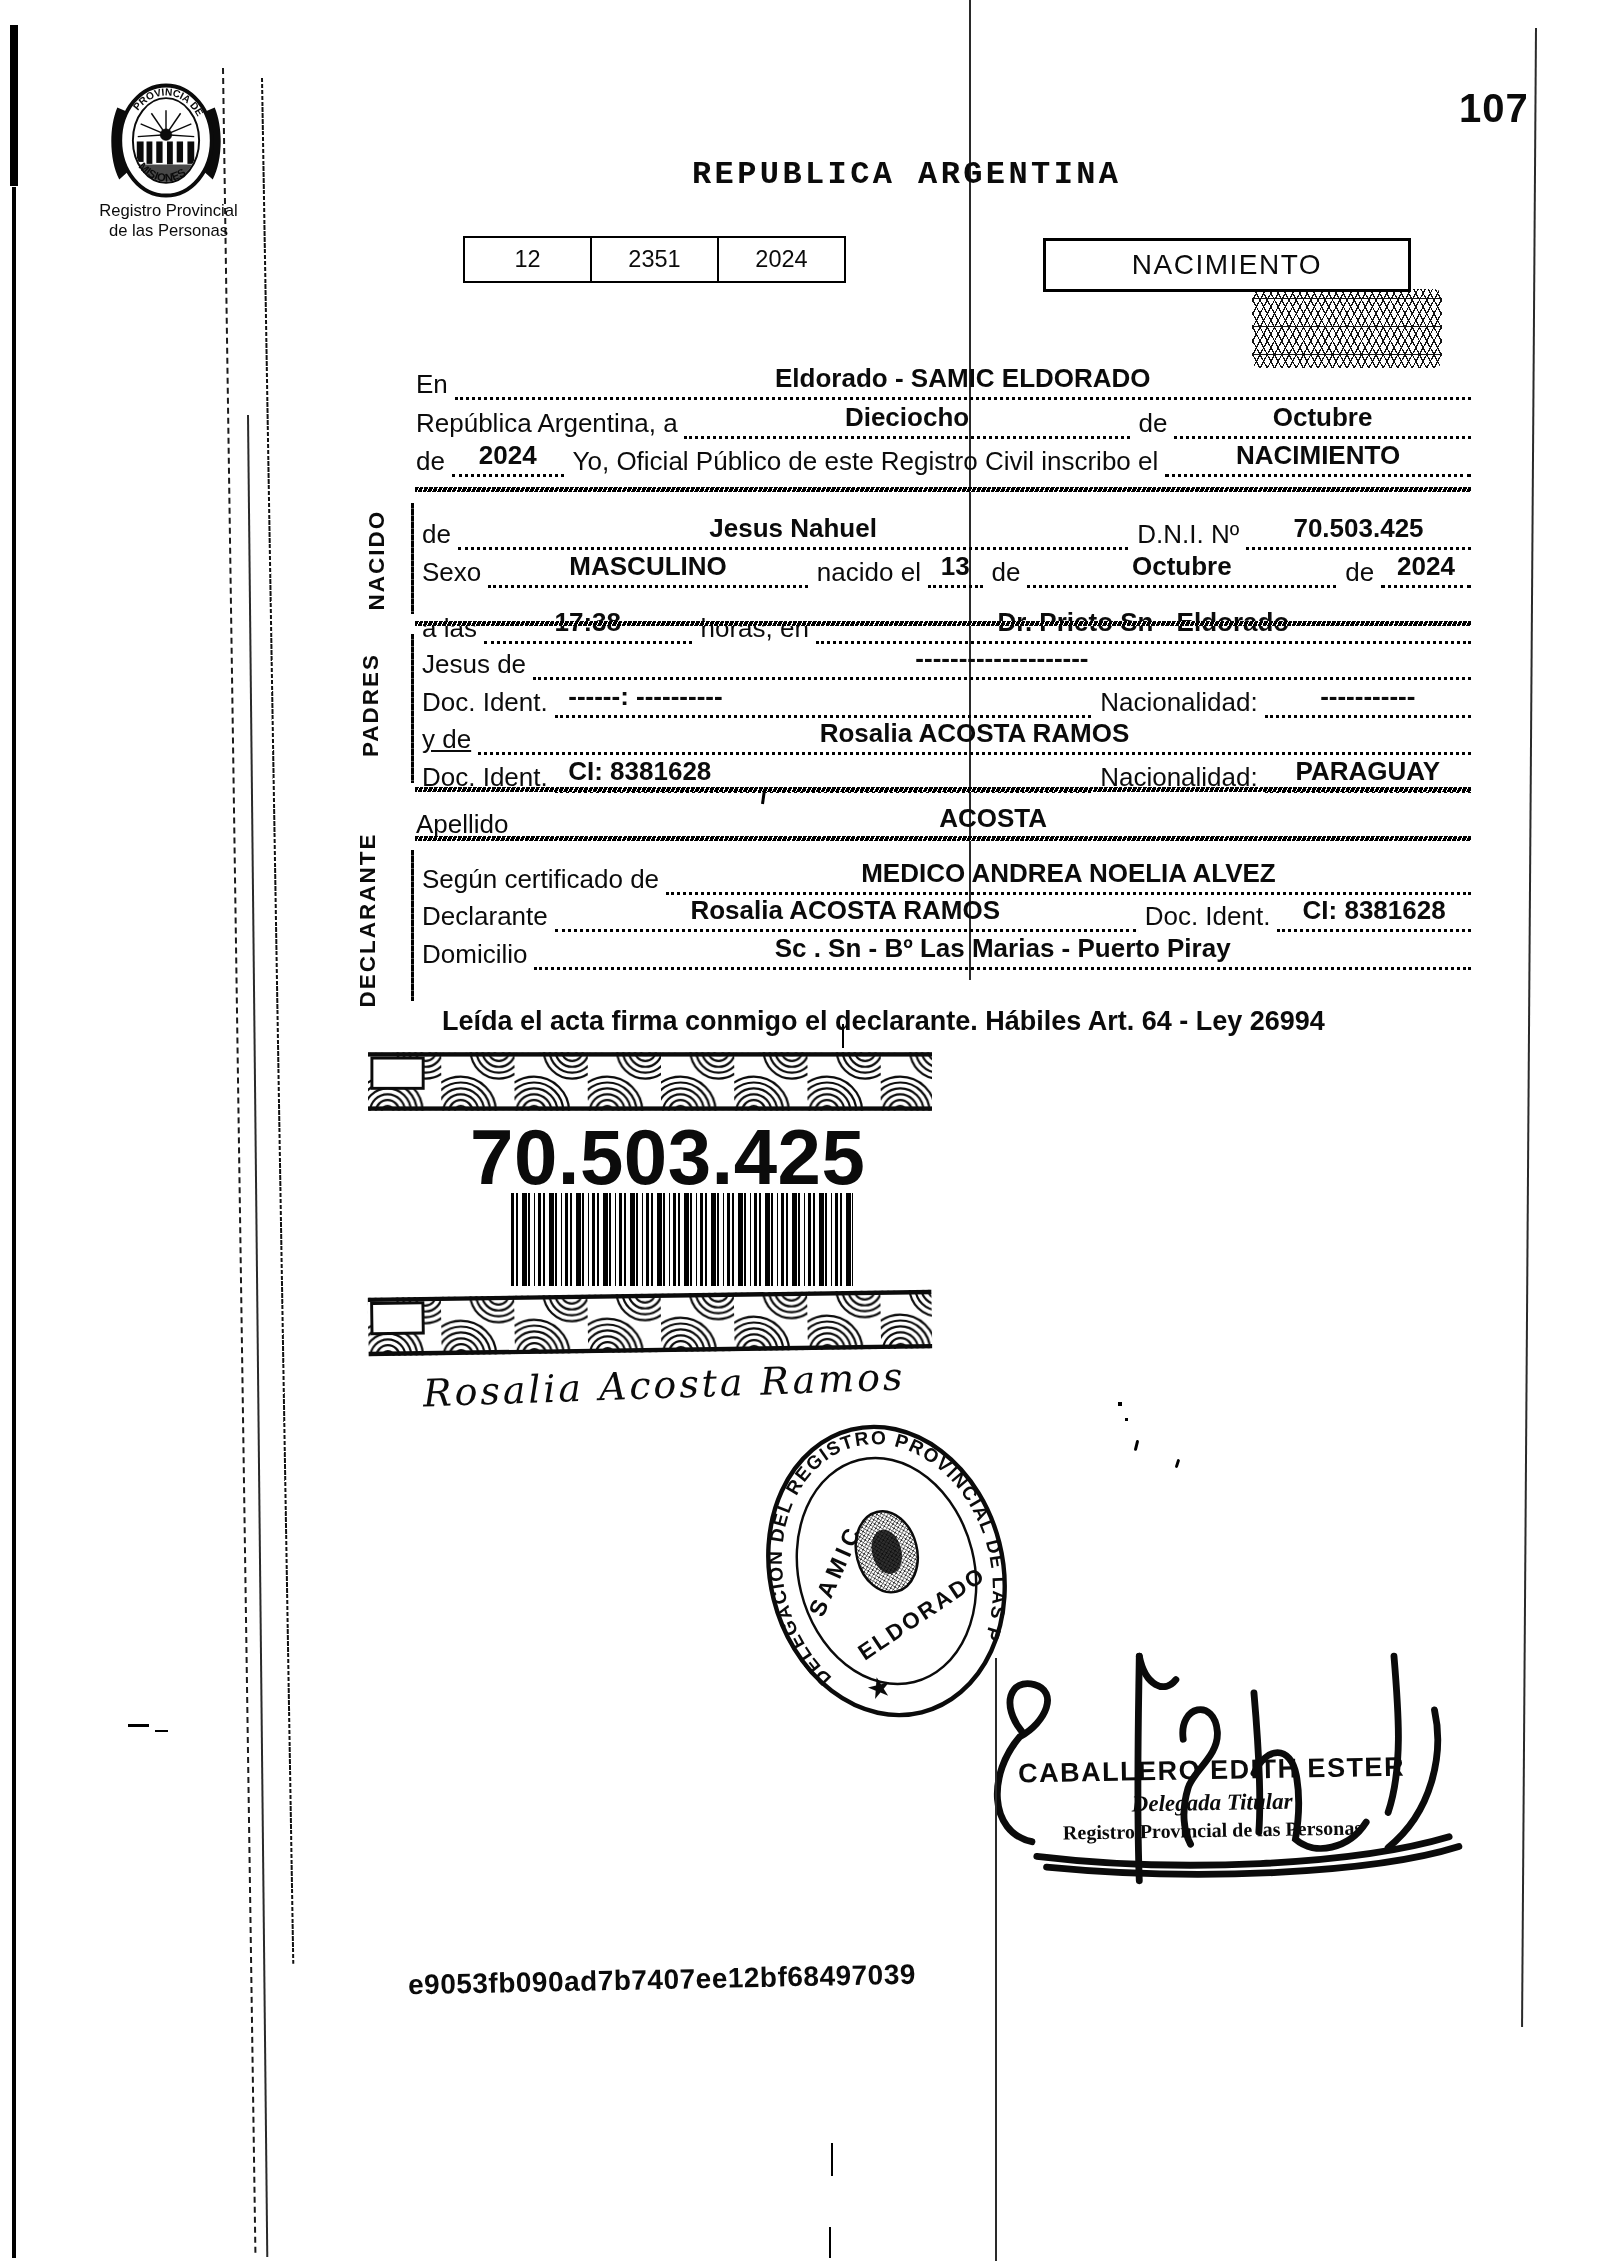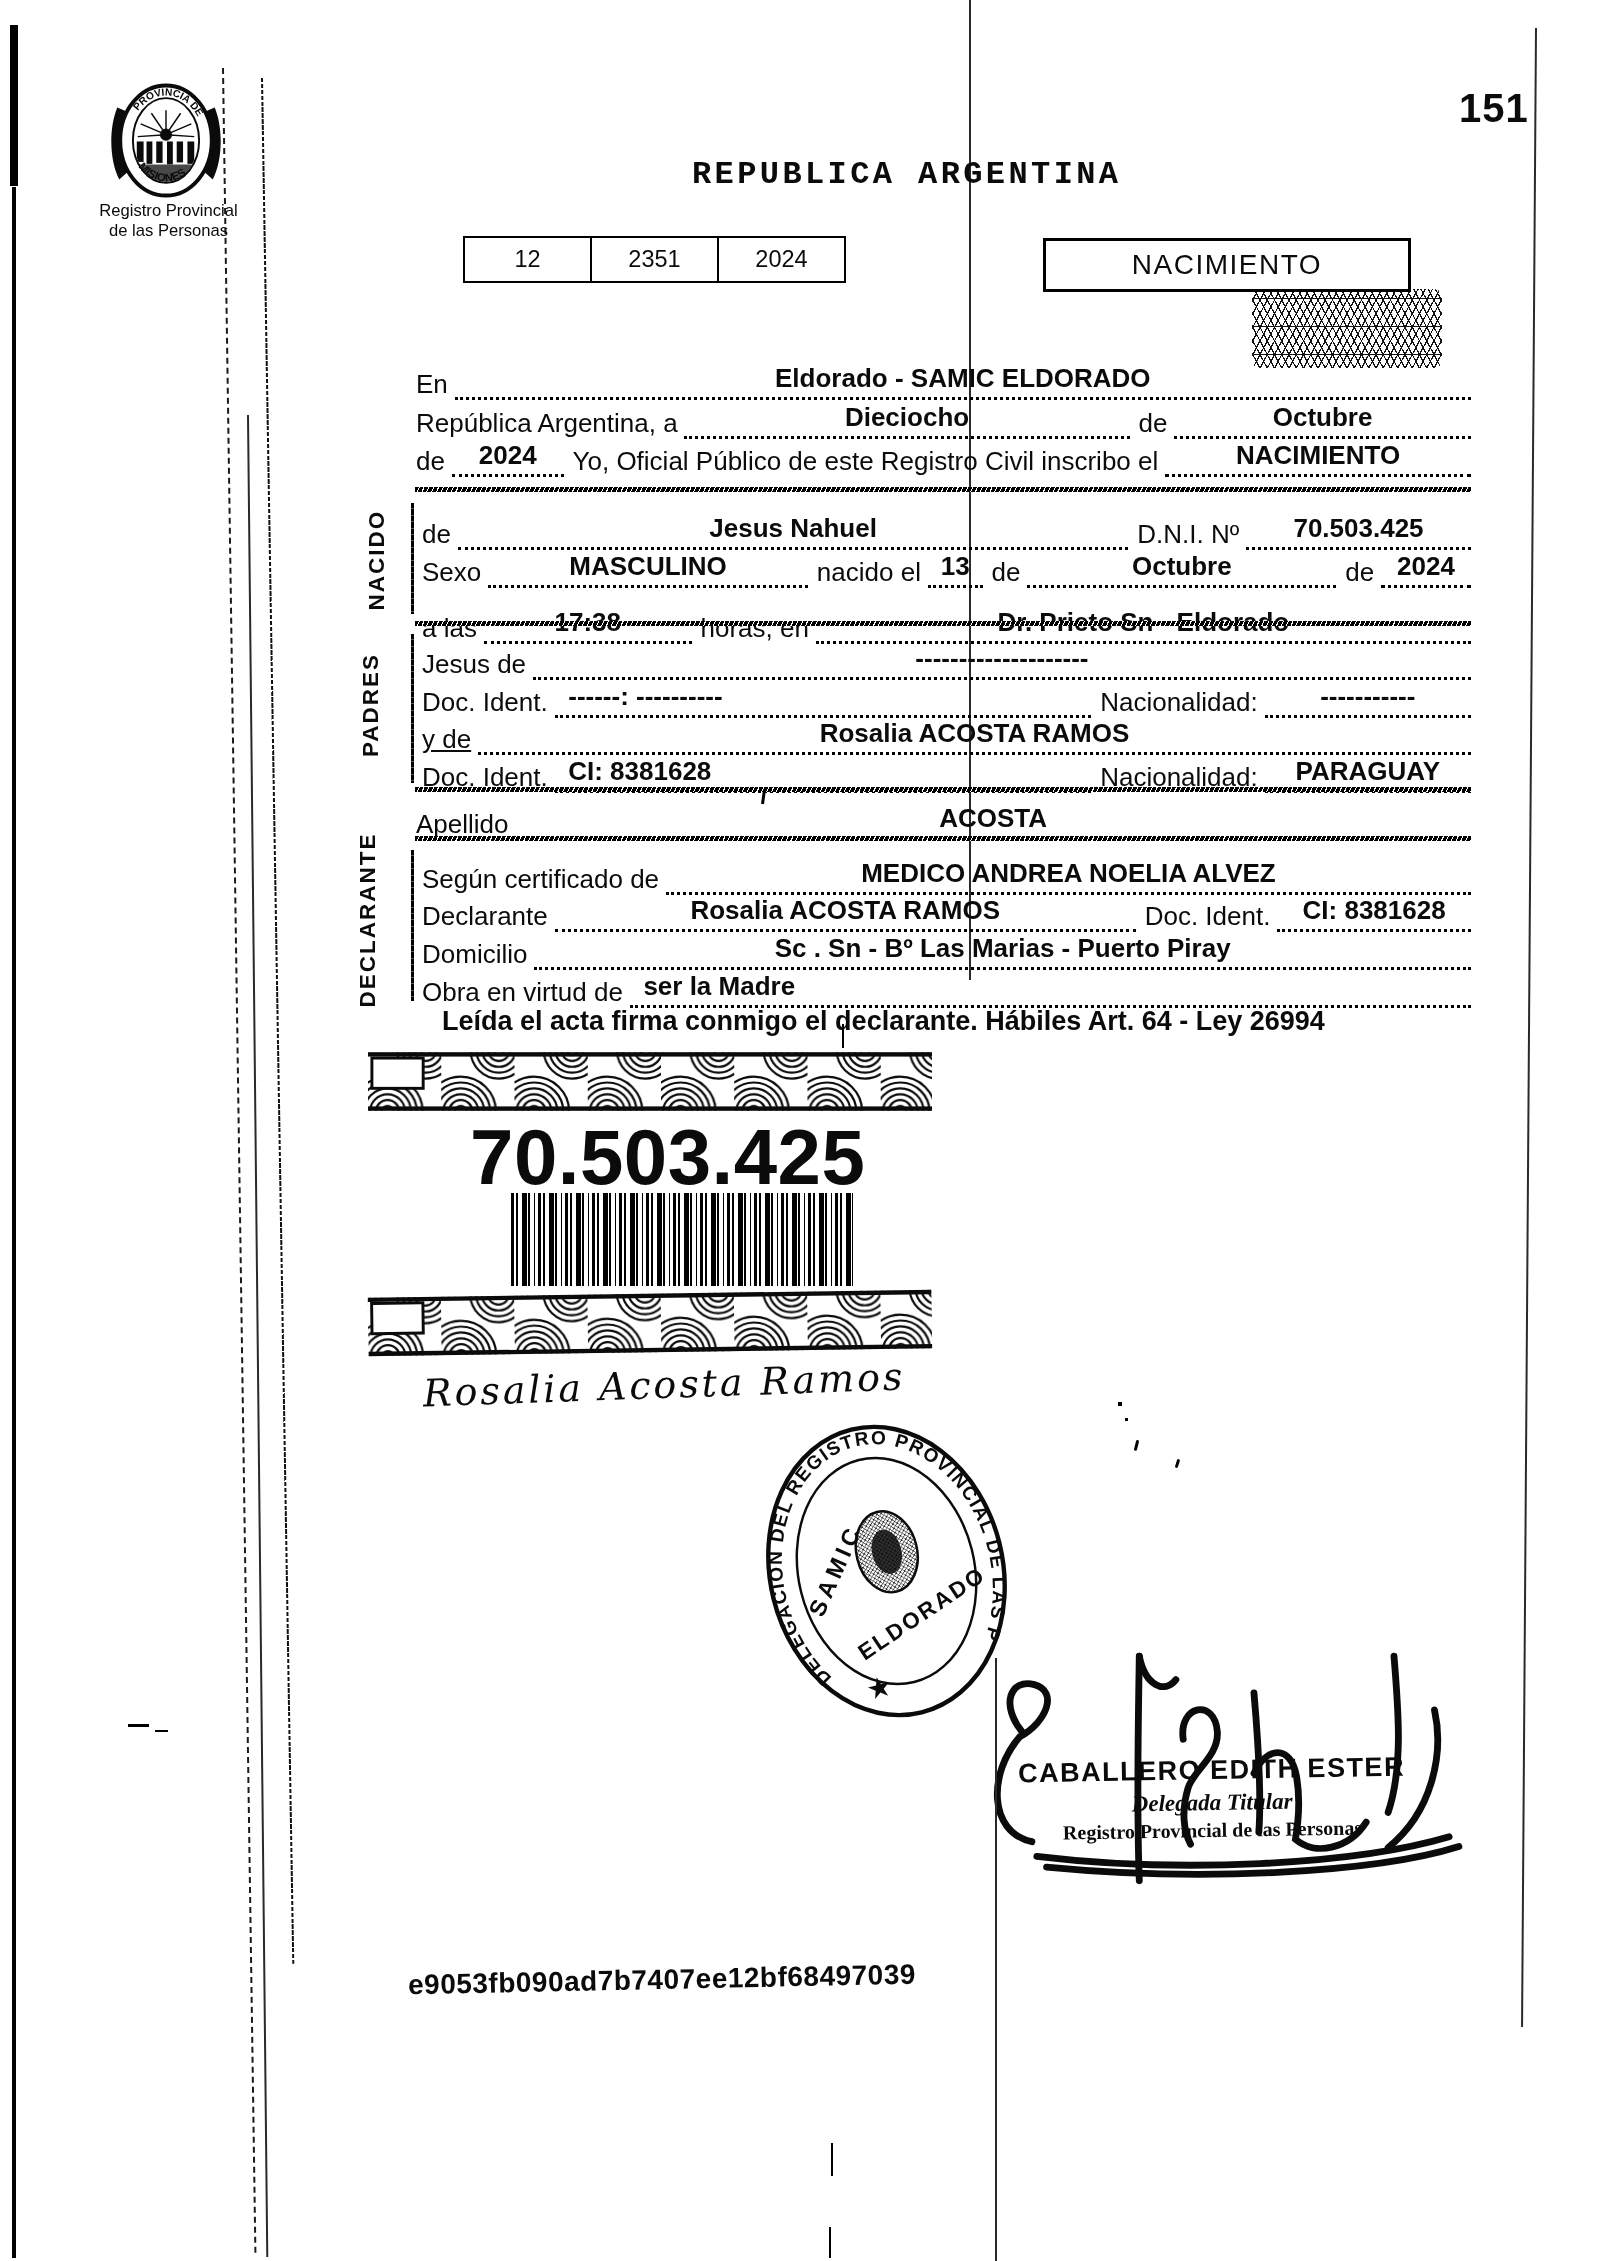--- a/index.html
+++ b/index.html
@@ -74,21 +74,21 @@
   <div class="fold-solid" style="left:247px;top:415px;width:1.5px;height:1842px;transform:rotate(-0.6deg);"></div>
   <div class="fold-zig" style="left:261px;top:78px;height:1886px;transform:rotate(-0.95deg);"></div>
 
   <div class="fold-solid" style="left:969px;top:0;width:1.5px;height:980px;"></div>
   <div class="tick" style="left:842px;top:1024px;width:2px;height:24.4px;"></div>
   <div class="tick" style="left:831px;top:2143px;width:2px;height:33px;"></div>
   <div class="tick" style="left:829px;top:2227px;width:2px;height:31px;"></div>
 
   <div class="fold-solid" style="left:1535px;top:28px;width:1.5px;height:1999px;transform:rotate(0.4deg);"></div>
 
-  <div class="page-number" style="left:1459px;top:86px;">151</div>
+  <div class="page-number" style="left:1459px;top:86px;">107</div>
 
   <svg class="abs" style="left:110px;top:82px;" width="112" height="117" viewBox="-115 -120 230 240">
     <path d="M-100,-68 C-118,-25 -116,42 -96,80 L-76,62 C-92,22 -93,-28 -82,-60 Z" fill="#0b0b0b"></path>
     <path d="M100,-68 C118,-25 116,42 96,80 L76,62 C92,22 93,-28 82,-60 Z" fill="#0b0b0b"></path>
     <ellipse cx="0" cy="0" rx="94" ry="113" fill="#fff" stroke="#0b0b0b" stroke-width="8"></ellipse>
     <ellipse cx="0" cy="0" rx="68" ry="87" fill="#fff" stroke="#0b0b0b" stroke-width="4"></ellipse>
     <defs>
       <path id="logoTop" d="M -62 -54 A 78 98 0 0 1 62 -54"></path>
       <path id="logoBot" d="M -64 44 A 80 100 0 0 0 64 44"></path>
       <clipPath id="logoClip">
@@ -273,26 +273,20 @@
     <span class="fill" style="flex:1 1 0;">
         <span class="val">CI: 8381628</span>
       </span>
   </div>
   <div class="row ind" style="top:930px;">
     <span class="lbl">Domicilio</span>
     <span class="fill">
         <span class="val">Sc . Sn - Bº Las Marias - Puerto Piray</span>
       </span>
   </div>
-  <div class="row ind" style="top:968px;">
-    <span class="lbl">Obra en virtud de</span>
-    <span class="fill left">
-        <span class="val">ser la Madre</span>
-      </span>
-  </div>
 
   <div class="closing" style="left:442px;top:1006px;">Leída el acta firma conmigo el declarante. Hábiles  Art. 64 - Ley 26994</div>
 
   <svg class="abs" style="left:368px;top:1052px;" width="564" height="59" viewBox="0 0 1155 120">
     <defs>
       <pattern id="bandp" width="150" height="120" patternUnits="userSpaceOnUse">
         <g fill="none" stroke="#0b0b0b" stroke-width="4.5">
           <circle cx="40" cy="122" r="12"></circle>
             <circle cx="40" cy="122" r="24"></circle>
             <circle cx="40" cy="122" r="36"></circle>

